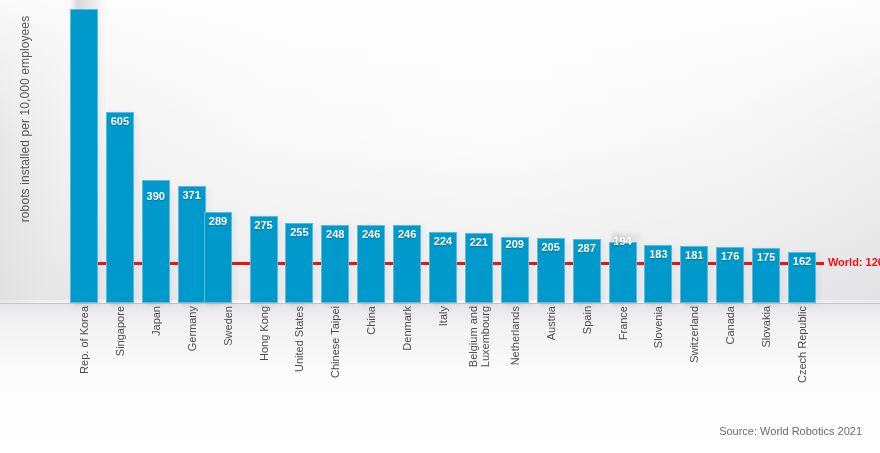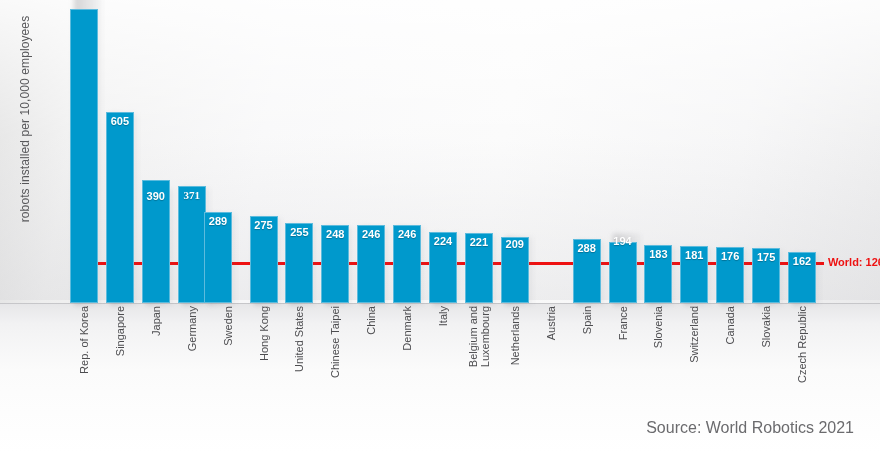--- a/index.html
+++ b/index.html
@@ -145,23 +145,23 @@
     line-height: 12px;
     text-align: left;
   }
   .x-label-inner .l2 {
     display: block;
   }
 
   
   #source-note {
     position: absolute;
-    right: 26px;
+    right: 18px;
     bottom: 16px;
-    font-size: 16px;
+    font-size: 11px;
     color: #6b6b6e;
     white-space: nowrap;
   }
 </style>
 </head>
 <body>
 
 <div id="chart-root">
 
   <div id="bg-sheen"></div>
@@ -187,21 +187,21 @@
         <div class="bar-value" style="color: rgb(255, 255, 255);">605</div>
       </div>
       <div class="bar-slot" style="left: 85.8px; height: 116px;">
         <div class="bar-shadow"></div>
         <div class="bar" title="Japan: 390" style="height: 123.026px; background: rgb(0, 153, 204); border-color: rgb(92, 187, 221);"></div>
         <div class="bar-value" style="color: rgb(255, 255, 255);">390</div>
       </div>
       <div class="bar-slot" style="left: 121.7px; height: 117.032px;">
         <div class="bar-shadow"></div>
         <div class="bar" title="Germany: 371" style="height: 117.032px; background: rgb(0, 153, 204); border-color: rgb(92, 187, 221);"></div>
-        <div class="bar-value" style="color: rgb(255, 255, 255); font-family: Liberation Serif, serif;">371</div>
+        <div class="bar-value" style="color: rgb(255, 255, 255);">371</div>
       </div>
       <div class="bar-slot" style="left: 148px; height: 91.1652px;">
         <div class="bar-shadow"></div>
         <div class="bar" title="Sweden: 289" style="height: 91.1652px; background: rgb(0, 153, 204); border-color: rgb(92, 187, 221);"></div>
         <div class="bar-value" style="color: rgb(255, 255, 255);">289</div>
       </div>
       <div class="bar-slot" style="left: 193.5px; height: 86.7489px;">
         <div class="bar-shadow"></div>
         <div class="bar" title="Hong Kong: 275" style="height: 86.7489px; background: rgb(0, 153, 204); border-color: rgb(92, 187, 221);"></div>
         <div class="bar-value" style="color: rgb(255, 255, 255);">275</div>
@@ -234,24 +234,29 @@
       <div class="bar-slot" style="left: 408.9px; height: 69.7146px;">
         <div class="bar-shadow"></div>
         <div class="bar" title="Belgium and Luxembourg: 221" style="height: 69.7146px; background: rgb(0, 153, 204); border-color: rgb(92, 187, 221);"></div>
         <div class="bar-value" style="color: rgb(255, 255, 255);">221</div>
       </div>
       <div class="bar-slot" style="left: 444.8px; height: 68px;">
         <div class="bar-shadow"></div>
         <div class="bar" title="Netherlands: 209" style="height: 65.9292px; background: rgb(0, 153, 204); border-color: rgb(92, 187, 221);"></div>
         <div class="bar-value" style="color: rgb(255, 255, 255);">209</div>
       </div>
+      <div class="bar-slot" style="left: 480.7px; height: 64.6674px;">
+        <div class="bar-shadow"></div>
+        <div class="bar" title="Austria: 205" style="height: 64.6674px; background: rgb(0, 153, 204); border-color: rgb(92, 187, 221);"></div>
+        <div class="bar-value" style="color: rgb(255, 255, 255);">205</div>
+      </div>
       <div class="bar-slot" style="left: 516.6px; height: 64.0365px;">
         <div class="bar-shadow"></div>
         <div class="bar" title="Spain: 203" style="height: 64.0365px; background: rgb(0, 153, 204); border-color: rgb(92, 187, 221);"></div>
-        <div class="bar-value" style="color: rgb(255, 255, 255);">288</div>
+        <div class="bar-value" style="color: rgb(255, 255, 255);">287</div>
       </div>
       <div class="bar-slot" style="left: 552.5px; height: 71px;">
         <div class="bar-shadow"></div>
         <div class="bar" title="France: 194" style="height: 61.1974px; background: rgb(0, 153, 204); border-color: rgb(92, 187, 221);"></div>
         <div class="bar-value" style="color: rgb(255, 255, 255);">194</div>
       </div>
       <div class="bar-slot" style="left: 588.4px; height: 57.7275px;">
         <div class="bar-shadow"></div>
         <div class="bar" title="Slovenia: 183" style="height: 57.7275px; background: rgb(0, 153, 204); border-color: rgb(92, 187, 221);"></div>
         <div class="bar-value" style="color: rgb(255, 255, 255);">183</div>

